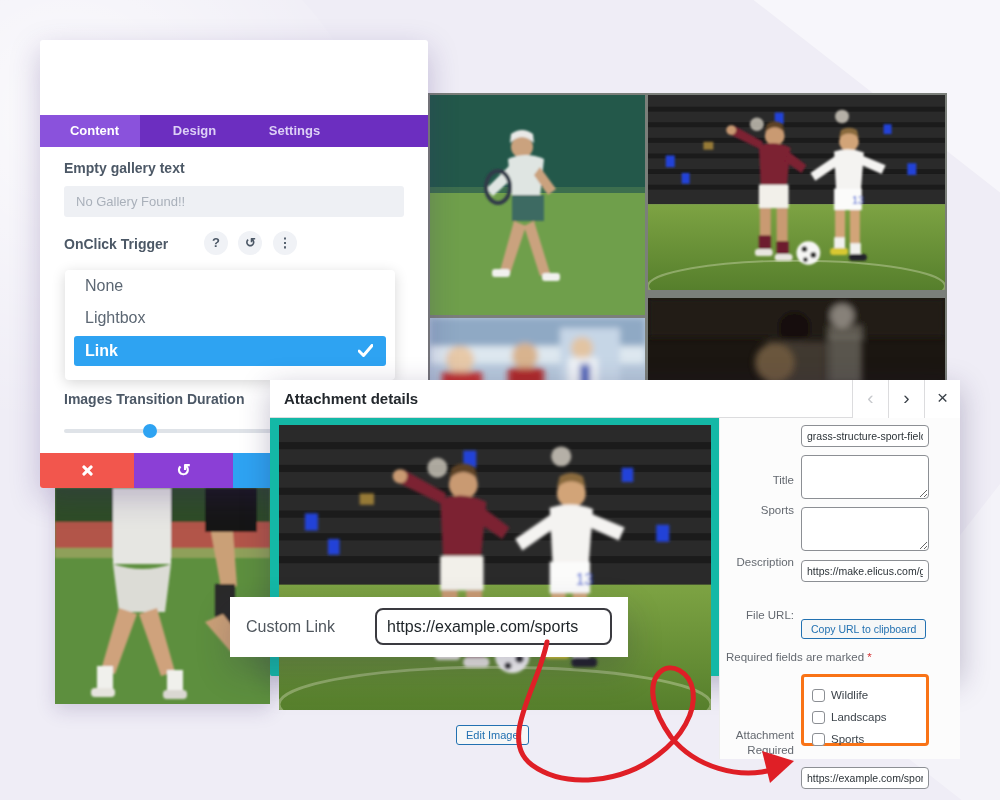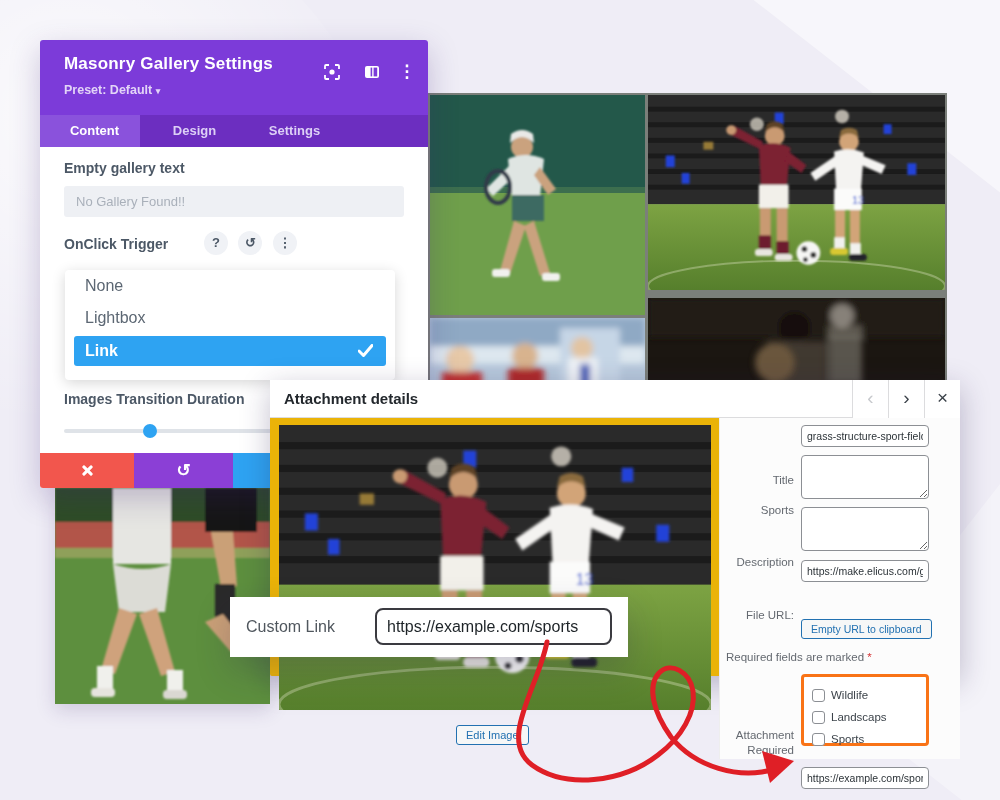--- a/index.html
+++ b/index.html
@@ -64,21 +64,21 @@
   .act { height:35px; display:flex; align-items:center; justify-content:center; cursor:pointer; }
   .act-discard { width:94px; background:#f2564d; }
   .act-undo { width:99px; background:#8b3fd6; color:#fff; font-size:17px; font-weight:bold; }
   .act-save { width:195px; background:#2ea3f2; }
   .xbars { position:relative; width:13px; height:13px; }
   .xbars::before,.xbars::after { content:""; position:absolute; left:5.5px; top:0; width:3px; height:13px;
         background:#fff; border-radius:1px; }
   .xbars::before { transform:rotate(45deg); } .xbars::after { transform:rotate(-45deg); }
 
   
-  .am { left:270px; top:380px; width:690px; height:296px; background:#eab308; z-index:4; border-radius:2px;
+  .am { left:270px; top:380px; width:690px; height:296px; background:#14b8a6; z-index:4; border-radius:2px;
         box-shadow:0 8px 30px rgba(40,30,80,.28); }
   .am-header { position:absolute; left:0; top:0; width:690px; height:38px; border-bottom:1px solid #dcdcde; background:#fff; }
   .am-title { position:absolute; left:14px; top:10px; font-size:15px; font-weight:bold; color:#23282d; }
   .am-nav { position:absolute; right:0; top:0; height:38px; display:flex; }
   .am-navbtn { width:36px; height:38px; border-left:1px solid #dcdcde; text-align:center; line-height:36px;
         font-size:19px; color:#3c434a; cursor:pointer; background:#fff; }
   .am-navbtn.disabled { color:#c6c8cc; }
   .am-image { position:absolute; left:9px; top:45px; width:432px; height:285px; overflow:hidden; background:#222; }
   .am-image svg { display:block; width:100%; height:100%; }
   .wp-btn { border:1px solid #2271b1; color:#2271b1; background:#f6f7f7; border-radius:3px;
@@ -277,38 +277,20 @@
       <use href="#scene-dark"></use>
     </svg>
   </div>
 <div class="photo ph-runner">
     <svg>
       <use href="#scene-runner"></use>
     </svg>
   </div>
 
 <div class="abs sm">
-  <div class="sm-header">
-    <div class="sm-title">Masonry Gallery Settings</div>
-    <div class="sm-preset"><span>Preset: Default</span> <span style="font-size:9px;">▾</span></div>
-    <div class="sm-hicon i-focus">
-      <svg viewBox="0 0 16 16" fill="none" stroke="#fff" stroke-width="1.8">
-        <path d="M1 5 V2 q0-1 1-1 h3 M11 1 h3 q1 0 1 1 v3 M15 11 v3 q0 1 -1 1 h-3 M5 15 H2 q-1 0 -1-1 v-3"></path>
-        <circle cx="8" cy="8" r="2.6" fill="#fff" stroke="none"></circle>
-      </svg>
-    </div>
-    <div class="sm-hicon i-split">
-      <svg viewBox="0 0 16 16">
-        <rect x="1" y="2" width="14" height="12" rx="2" fill="#fff"></rect>
-        <rect x="6.6" y="3.6" width="1.6" height="8.8" fill="#7c3bd9"></rect>
-        <rect x="9.6" y="3.6" width="3.6" height="8.8" fill="#7c3bd9"></rect>
-      </svg>
-    </div>
-    <div class="sm-hicon i-more">⋮</div>
-  </div>
   <div class="sm-tabs">
     <div class="sm-tab active">Content</div>
     <div class="sm-tab">Design</div>
     <div class="sm-tab">Settings</div>
   </div>
   <div class="sm-body">
     <div class="sm-label" style="left:24px; top:13px;">Empty gallery text</div>
     <input class="sm-input" value="No Gallery Found!!" style="">
     <div class="sm-label" style="left:24px; top:89px;">OnClick Trigger</div>
     <div class="abs" style="left:158px; top:84px;">
@@ -360,21 +342,21 @@
 
   <div class="am-sidebar">
     <div class="fld-label" style="top:12px;">Title</div>
     <input class="fld-input" style="top: 7px;" value="grass-structure-sport-field-">
     <div class="fld-label" style="top:42px;">Sports</div>
     <textarea class="fld-textarea" style="top: 37px;"></textarea>
     <div class="fld-label" style="top:94px;">Description</div>
     <textarea class="fld-textarea" style="top: 89px;"></textarea>
     <div class="fld-label" style="top:147px;">File URL:</div>
     <input class="fld-input" style="top: 142px;" value="https://make.elicus.com/gir">
-    <button class="wp-btn copy-btn">Empty URL to clipboard</button>
+    <button class="wp-btn copy-btn">Copy URL to clipboard</button>
     <div class="req-note"><span>Required fields are marked</span> <span class="req-star">*</span></div>
     <div class="fld-label" style="top:266px; line-height:15px;">Attachment Required</div>
     <div class="cat-box">
       <div class="cb-row">
           <span class="cb"></span>
           <span class="cb-label">Wildlife</span>
         </div>
       <div class="cb-row">
           <span class="cb"></span>
           <span class="cb-label">Landscaps</span>

